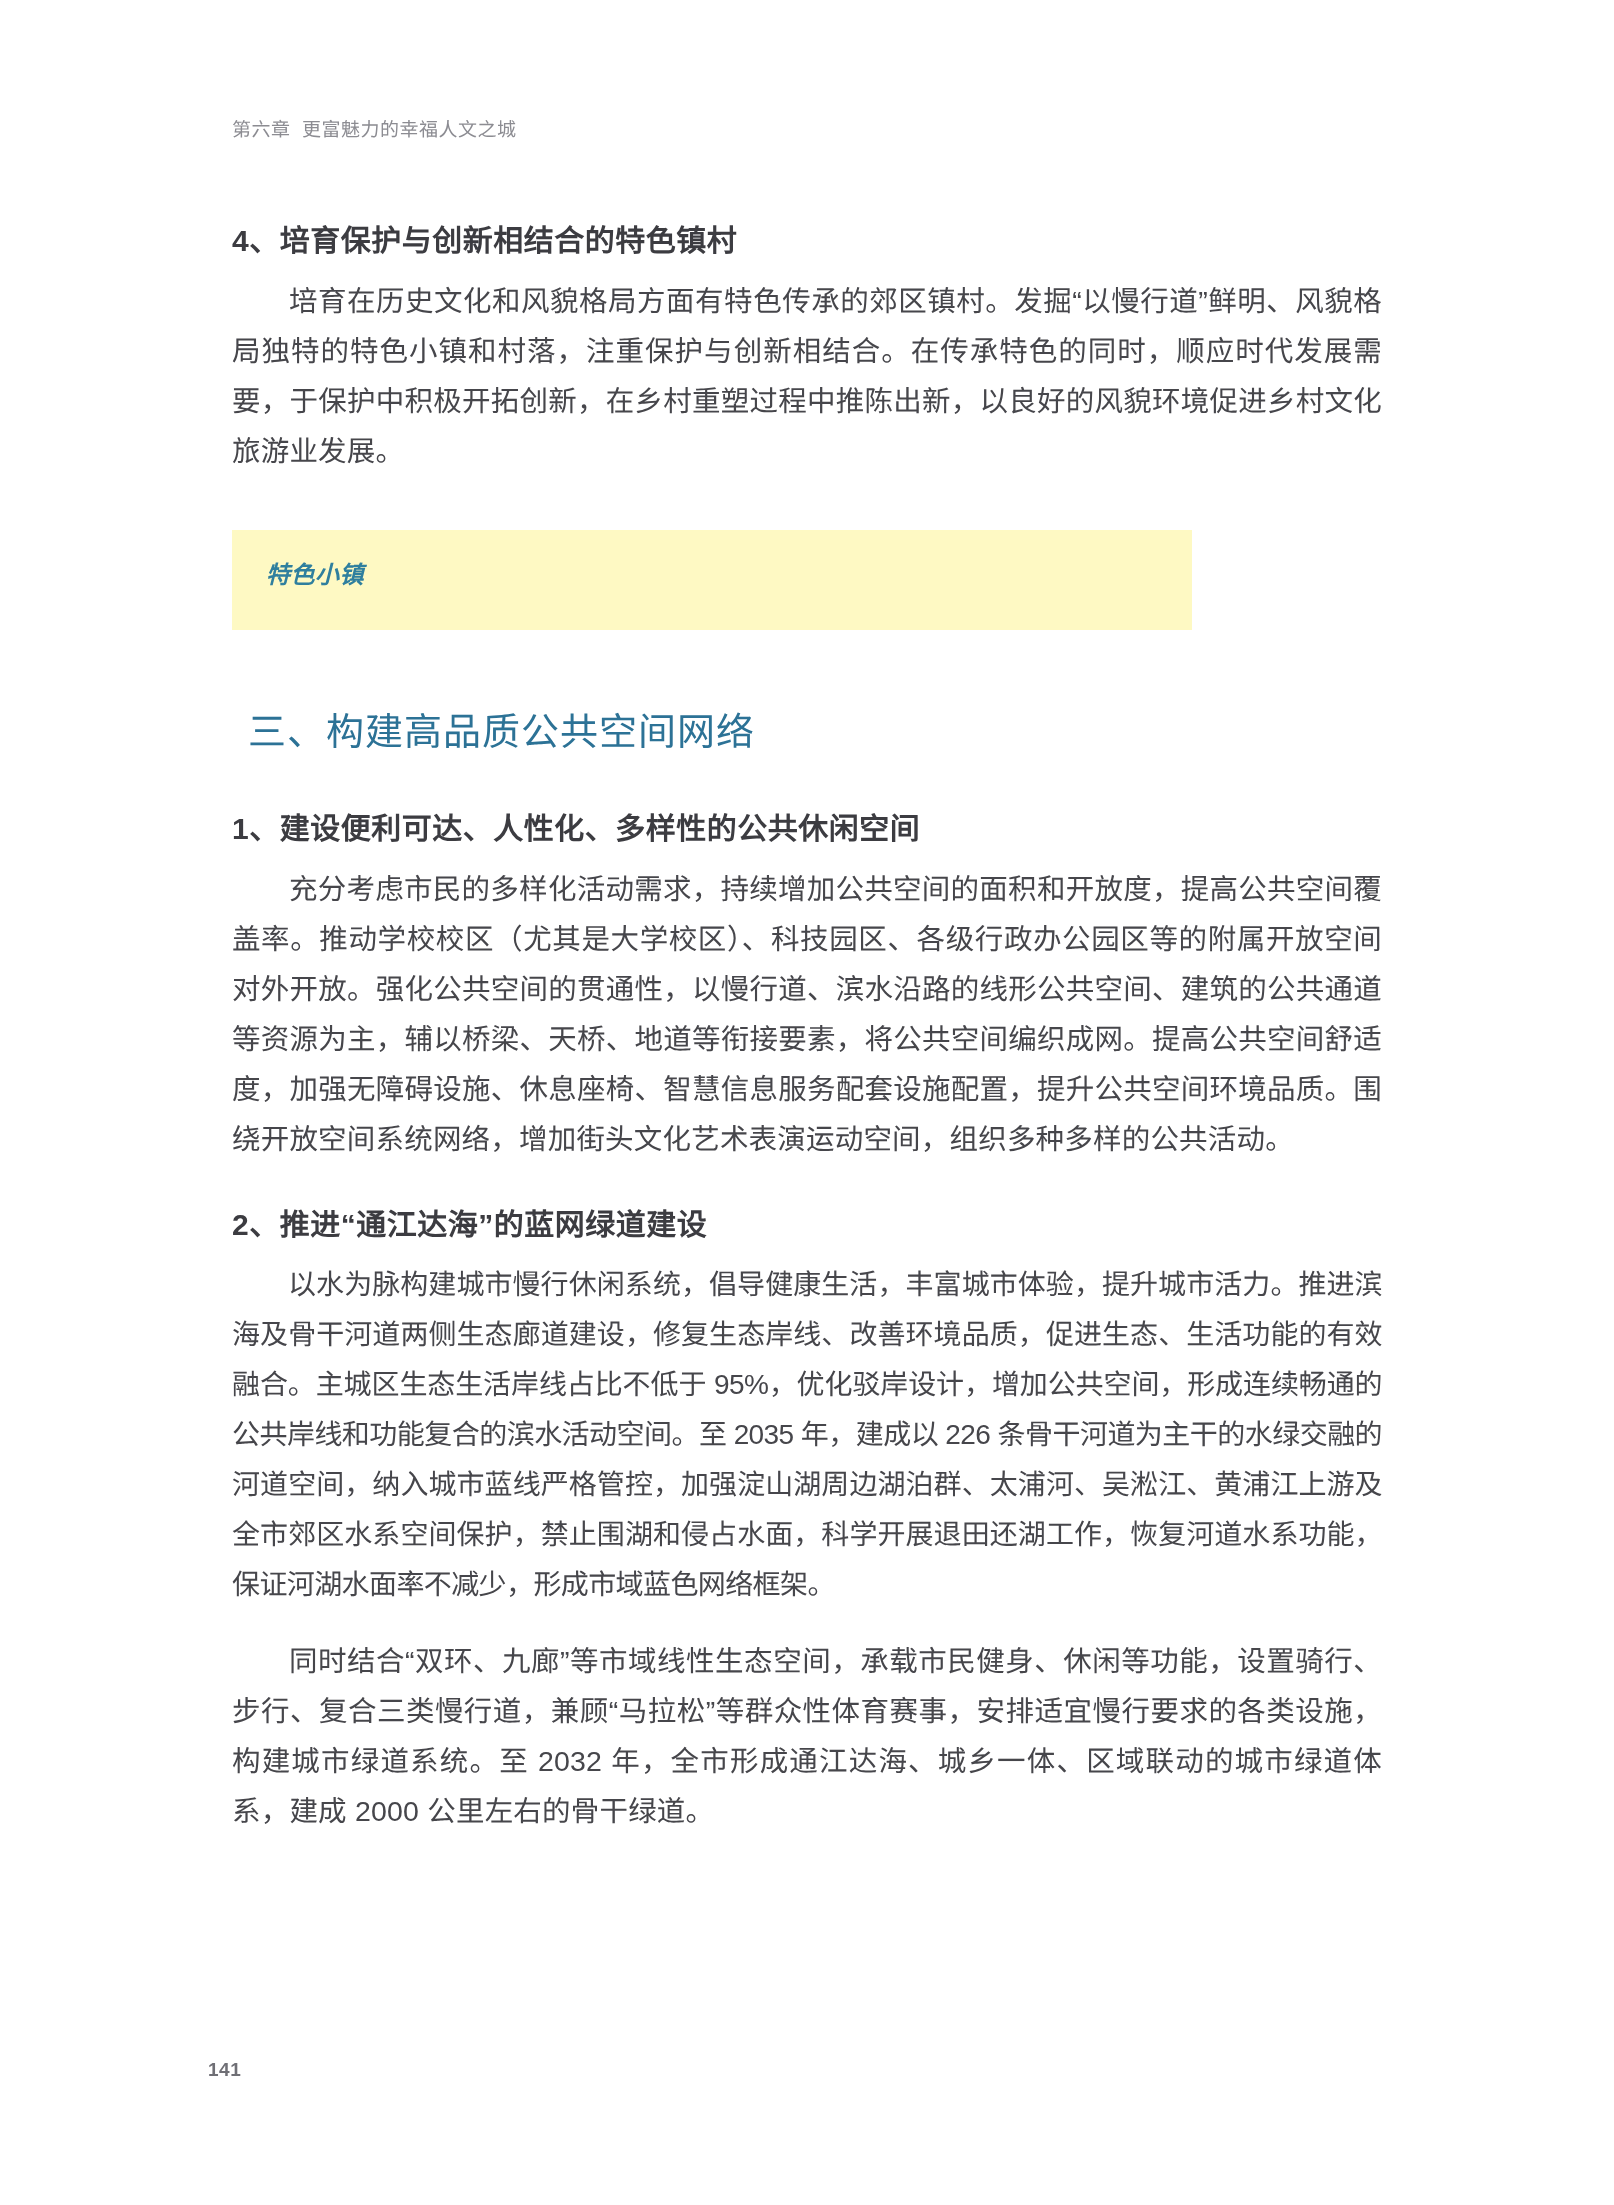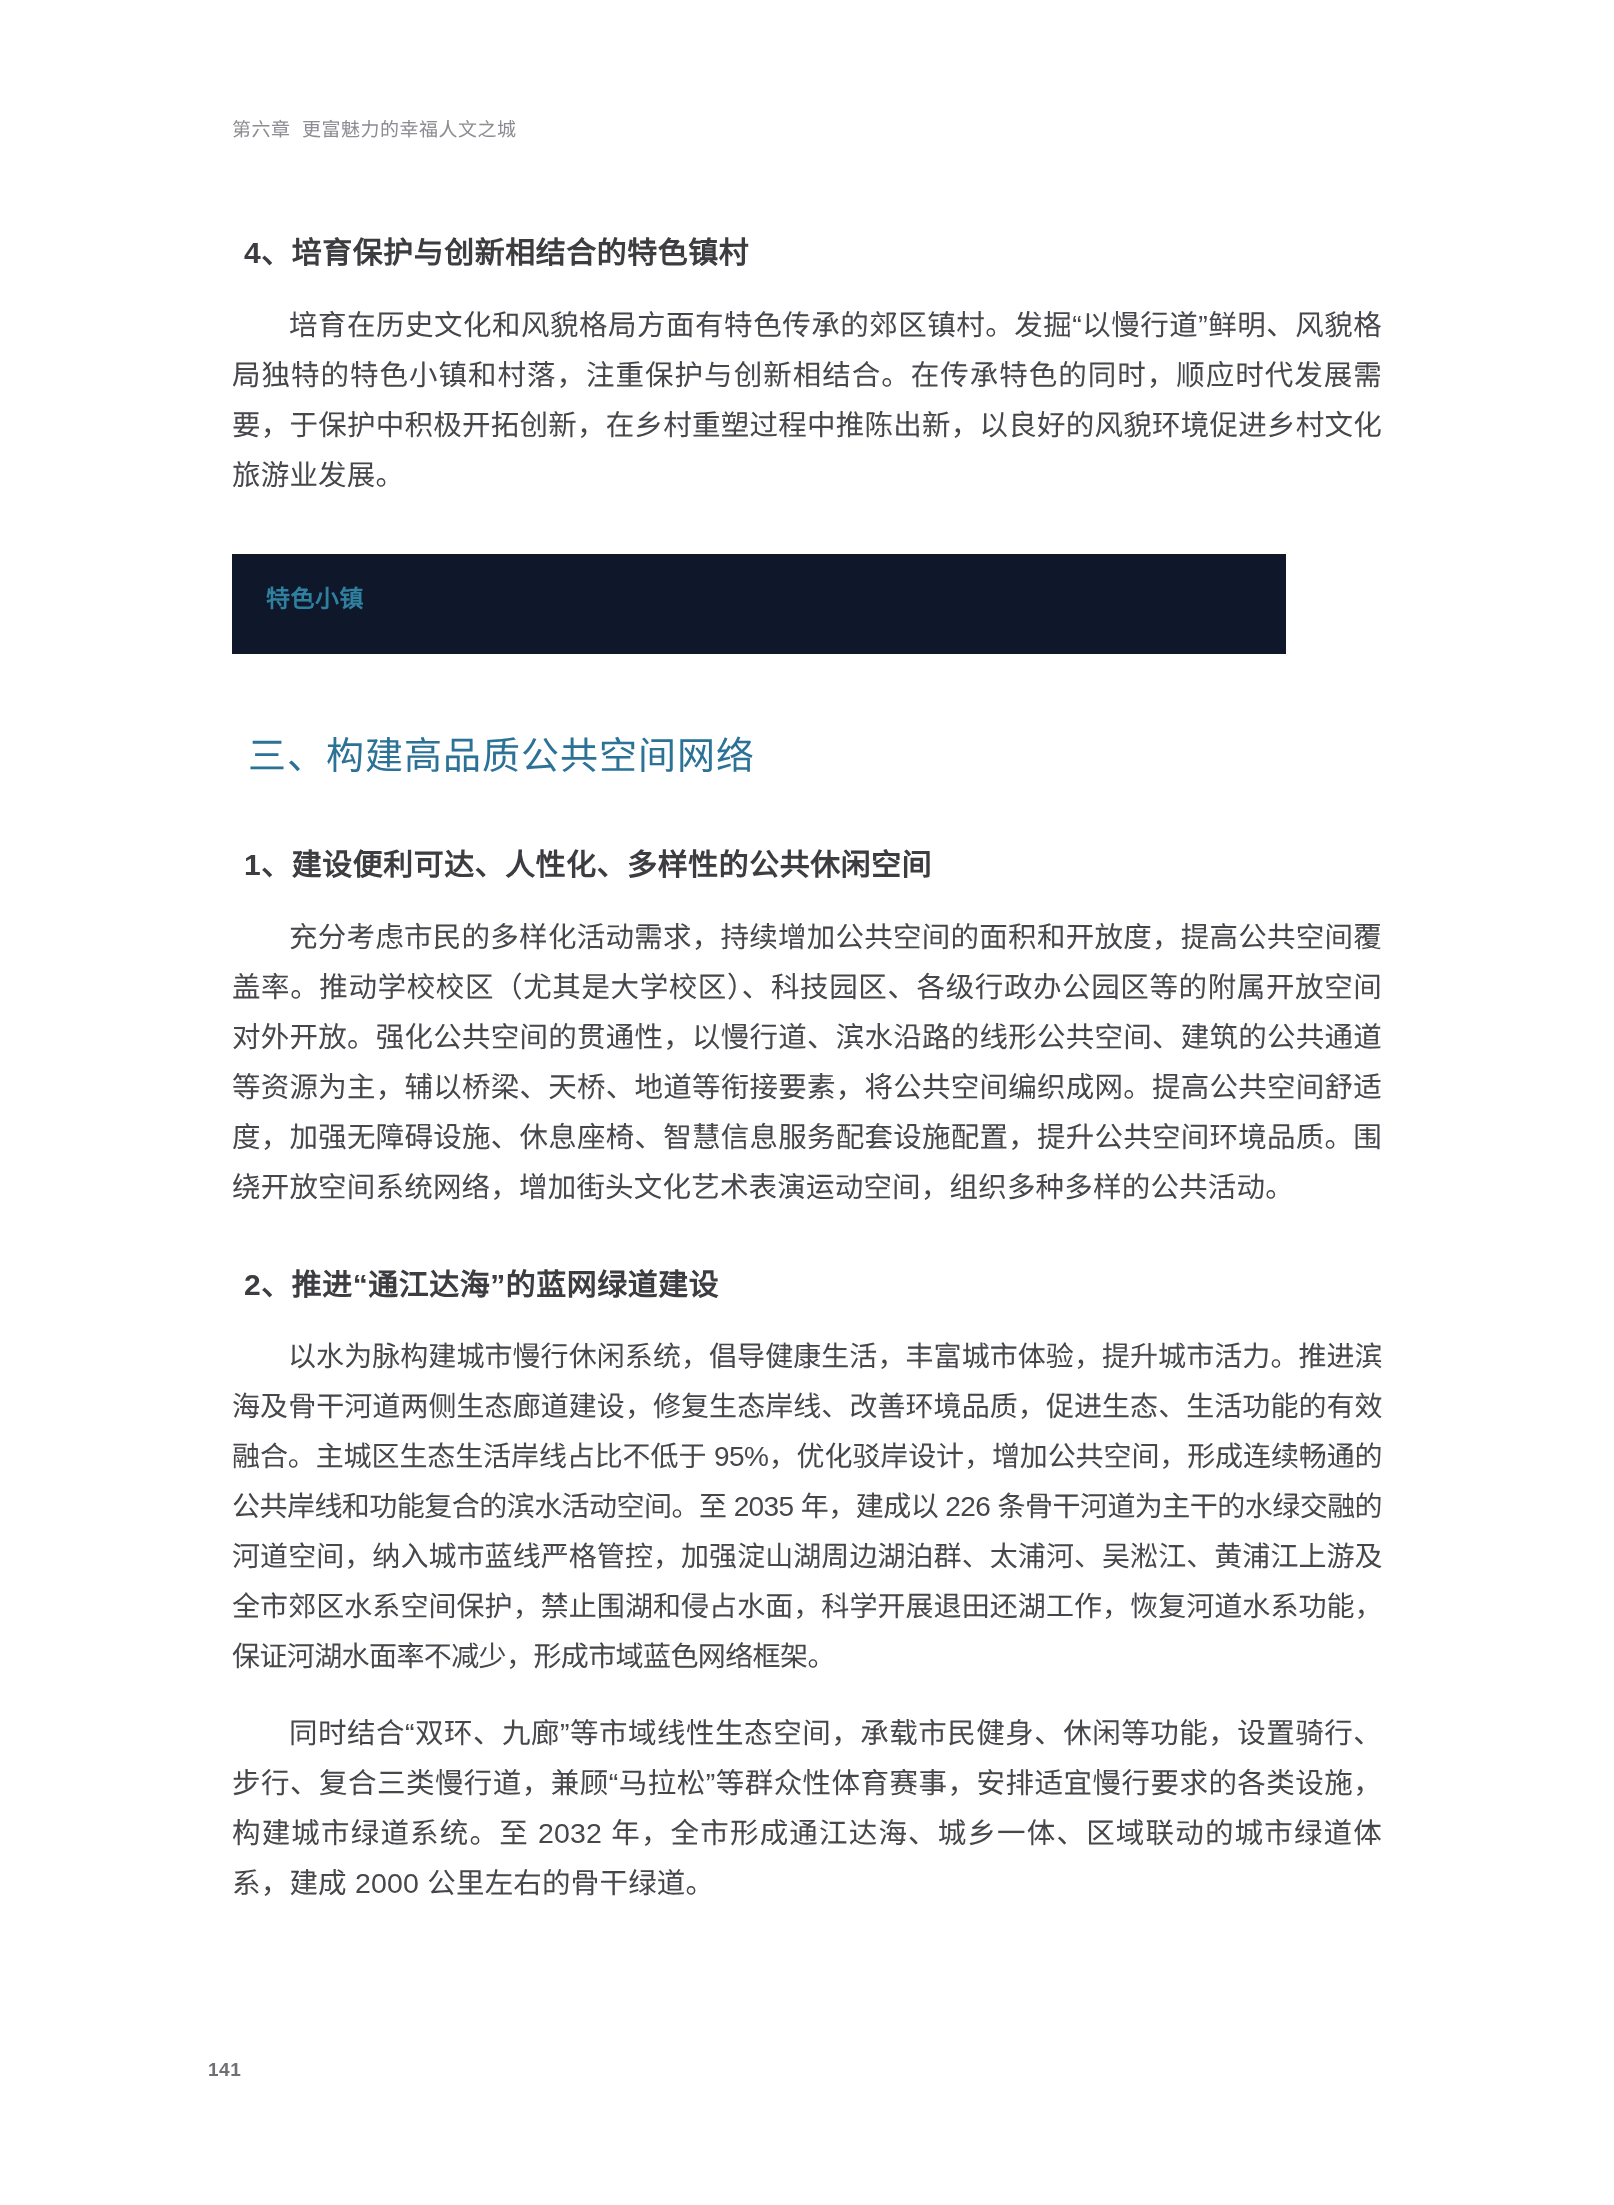--- a/index.html
+++ b/index.html
@@ -42,21 +42,21 @@
 
   
   .col {
     position: absolute;
     left: 232px;
     top: 220px;
     width: 1150px;
   }
 
   h3.sub-heading {
-    margin: 12px;
+    margin: 0;
     font-size: 30px;
     line-height: 42px;
     font-weight: bold;
     color: #3c3c41;
     letter-spacing: 0.5px;
   }
 
   h2.section-heading {
     margin: 16px;
     font-size: 38px;
@@ -83,25 +83,26 @@
 
   
   .sp-a { height: 14px; }
   .sp-c { height: 60px; }
   .sp-d { height: 34px; }
   .sp-e { height: 40px; }
   .sp-f { height: 26px; }
 
   
   .callout {
-    background: #0f172a;
+    background: #fef9c3;
     margin-top: 54px;
     padding: 26px 34px 30px 34px;
     box-sizing: border-box;
-    width: 1054px;
+    width: 960px;
+    font-style: italic;
   }
   .callout-title {
     font-size: 24px;
     line-height: 38px;
     font-weight: bold;
     color: #2f7f9e;
     margin-bottom: 6px;
     letter-spacing: 0.5px;
   }
   .callout-body {

